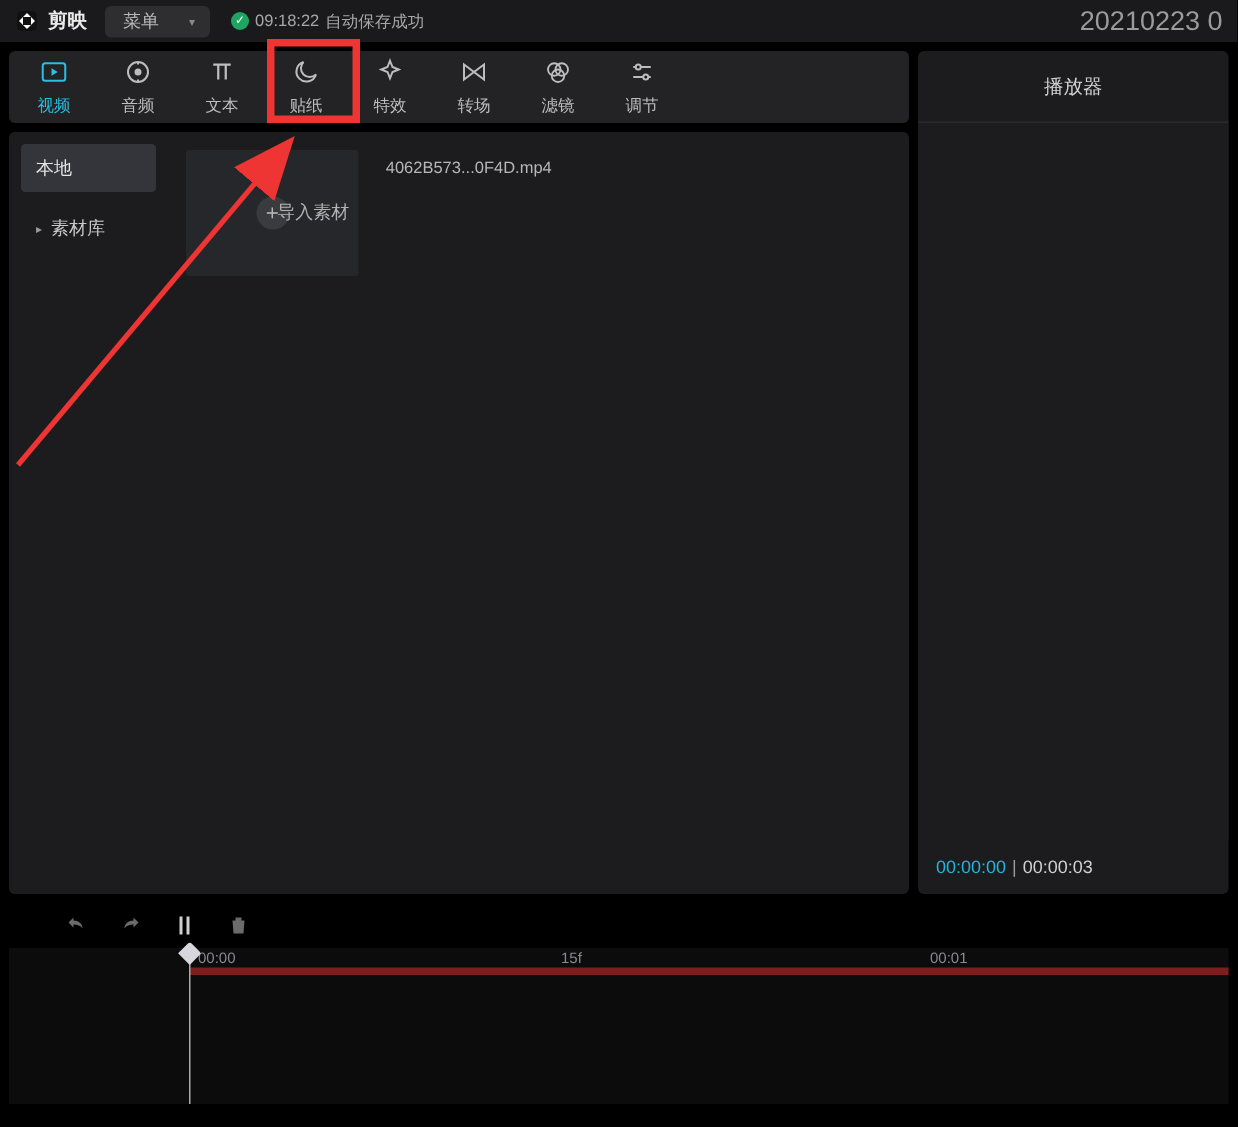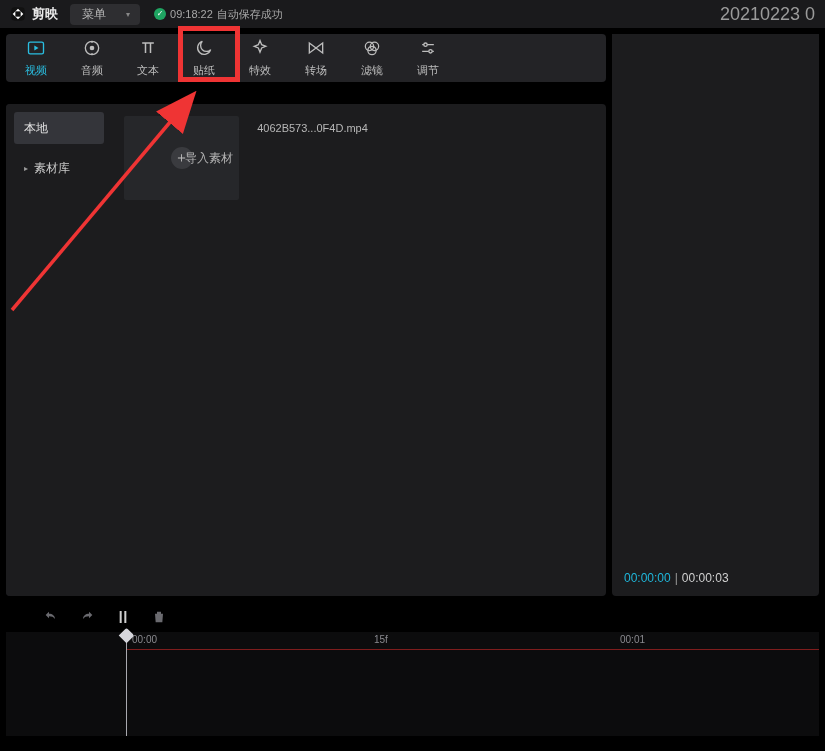--- a/index.html
+++ b/index.html
@@ -13,21 +13,21 @@
   .menu-pill { background: #2e2e31; border-radius: 4px; padding: 2px 10px 2px 12px; display: flex; align-items: center; gap: 20px; color: #b8b8b8; font-size: 12px; }
   .menu-pill .chev { font-size: 8px; color: #888; }
   .save-state { display: flex; align-items: center; gap: 4px; margin-left: 14px; color: #a7a7a7; font-size: 11px; }
   .check-dot { width: 12px; height: 12px; border-radius: 50%; background: #1fa562; display: flex; align-items: center; justify-content: center; color: #fff; font-size: 8px; line-height: 1; }
   .right-date { position: absolute; right: 10px; color: #9b9b9b; font-size: 18px; }
 
   
   .main { display: flex; height: 568px; padding: 6px 6px 0 6px; gap: 6px; }
 
   
-  .left-panel { width: 600px; display: flex; flex-direction: column; gap: 22px; }
+  .left-panel { width: 600px; display: flex; flex-direction: column; gap: 6px; }
   .tab-strip { background: #232326; border-radius: 4px; height: 48px; display: flex; align-items: center; padding: 0 6px; gap: 8px; }
   .tab-item { width: 48px; height: 40px; display: flex; flex-direction: column; align-items: center; justify-content: center; gap: 2px; color: #bdbdbd; cursor: pointer; border-radius: 3px; position: relative; }
   .tab-item.active { color: #2abfe2; }
   .tab-item .lbl { font-size: 11px; }
   .tab-icon svg { width: 20px; height: 20px; }
 
   .tab-sticker-highlight {
     position: absolute;
     top: -12px; 
     left: -2px;
@@ -68,21 +68,21 @@
   .tc-tot { color: #d0d0d0; }
 
   
   .timeline-wrap { padding: 6px 6px 10px 6px; height: 150px; display: flex; flex-direction: column; gap: 0; }
   .timeline-toolbar { height: 30px; display: flex; align-items: center; gap: 18px; padding: 0 20px 0 36px; color: #6a6a6f; }
   .tl-btn { width: 18px; height: 18px; display: flex; align-items: center; justify-content: center; cursor: pointer; }
   .tl-btn svg { width: 16px; height: 16px; fill: #6a6a6f; }
   .tl-btn.on svg { fill: #cfcfcf; }
 
   .timeline { flex: 1; position: relative; background: #0c0c0d; }
-  .ruler { position: absolute; top: 0; left: 120px; right: 0; height: 18px; border-bottom: 1px solid #7f1d1d; color: #8a8a8f; font-size: 10px; }
+  .ruler { position: absolute; top: 0; left: 120px; right: 0; height: 18px; border-bottom: 5px solid #7f1d1d; color: #8a8a8f; font-size: 10px; }
   .ruler-tick { position: absolute; top: 2px; font-size: 10px; color: #8a8a8f; }
   .playhead { position: absolute; top: 0; bottom: 0; left: 120px; width: 1px; background: #a9a9af; }
   .playhead::before { content: ""; position: absolute; top: -2px; left: -5px; width: 11px; height: 11px; background: #d6d6dc; border-radius: 2px 2px 0 0; transform: rotate(45deg); transform-origin: center; }
 
   
   .annot-arrow { position: absolute; pointer-events: none; }
 </style>
 </head>
 <body>
 
@@ -221,20 +221,21 @@
         <div class="tile">
           <div class="tile-caption">4062B573...0F4D.mp4</div>
         </div>
 
       </div>
     </div>
 
   </div>
 
   <div class="player-panel">
+    <div class="player-header">播放器</div>
     <div class="player-stage"></div>
     <div class="player-footer">
       <span class="tc-cur">00:00:00</span>
       <span class="tc-sep">|</span>
       <span class="tc-tot">00:00:03</span>
     </div>
   </div>
 
 </div>
 

